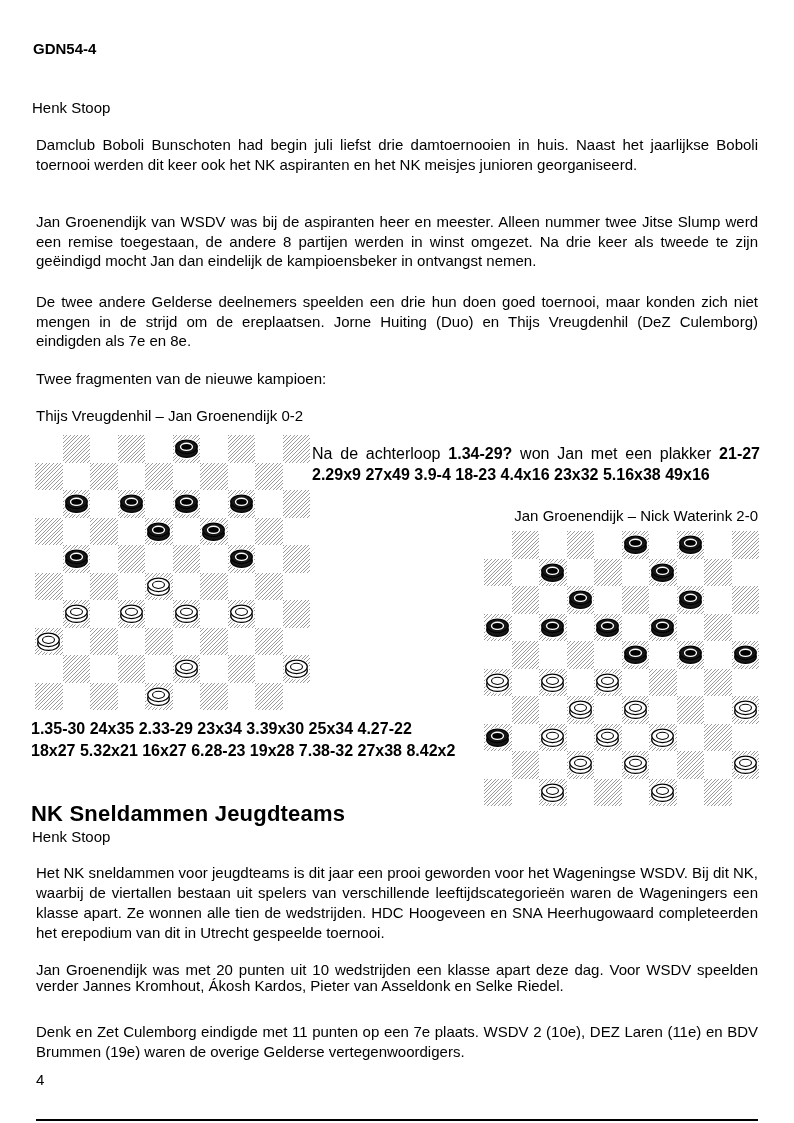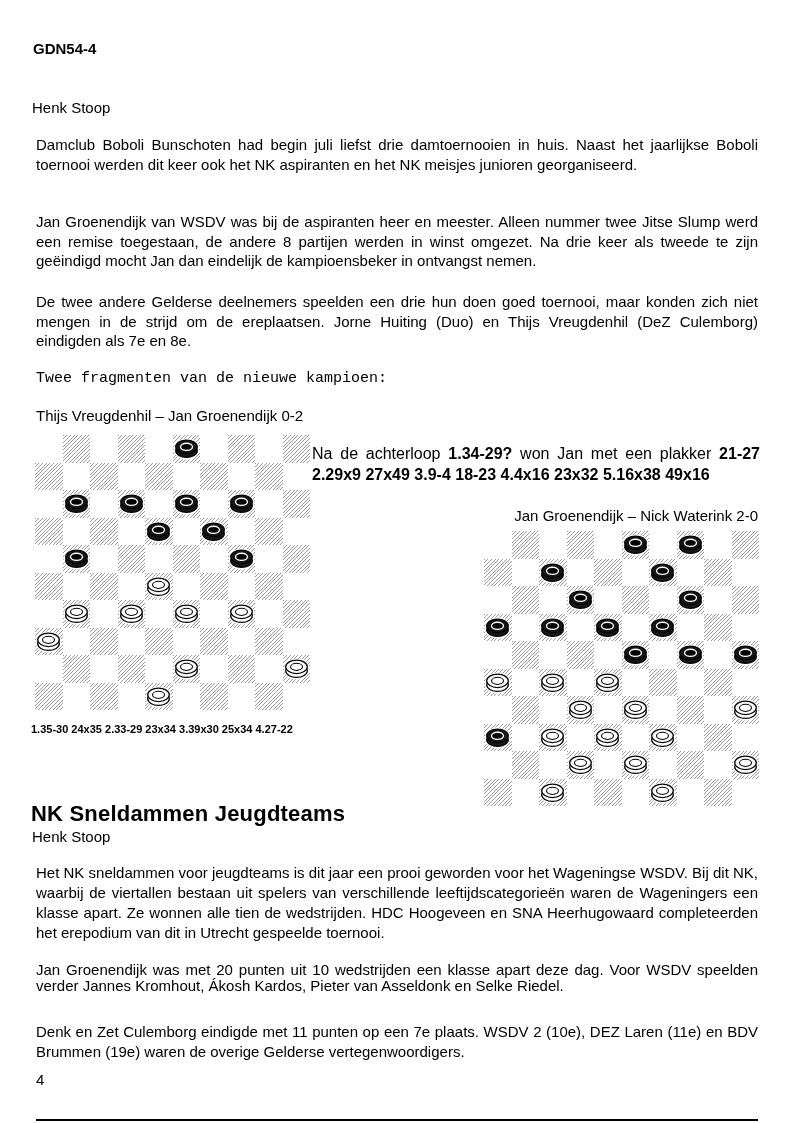--- a/index.html
+++ b/index.html
@@ -29,21 +29,21 @@
     left: 312px; top: 437px; width: 448px;
     font-size: 16px; line-height: 20.6px;
   }
   .annotation .rich-line:first-child { text-align: justify; text-align-last: justify; }
   .game2-caption {
     left: 312px; top: 500px; width: 446px;
     text-align: right; font-size: 15px;
   }
   .moves {
     left: 31px; top: 711px; width: 456px;
-    font-size: 11px; line-height: 22px;
+    font-size: 16px; line-height: 22px;
   }
   .board {
     display: grid;
     grid-template-columns: repeat(10, 27.5px);
     grid-auto-rows: 27.5px;
     width: 275px; height: 275px;
   }
   .sq {
     width: 27.5px; height: 27.5px;
     display: flex; align-items: center; justify-content: center;
@@ -66,21 +66,21 @@
 <div class="page">
 
   <div class="abs doc-header">GDN54-4</div>
 
   <div class="abs author" style="top:92px;">Henk Stoop</div>
 
   <div class="abs para" style="top:128px;">Damclub Boboli Bunschoten had begin juli liefst drie damtoernooien in huis. Naast het jaarlijkse Boboli toernooi werden dit keer ook het NK aspiranten en het NK meisjes junioren georganiseerd.</div>
   <div class="abs para" style="top:205px;">Jan Groenendijk van WSDV was bij de aspiranten heer en meester. Alleen nummer twee Jitse Slump werd een remise toegestaan, de andere 8 partijen werden in winst omgezet. Na drie keer als tweede te zijn geëindigd mocht Jan dan eindelijk de kampioensbeker in ontvangst nemen.</div>
   <div class="abs para" style="top:285px;">De twee andere Gelderse deelnemers speelden een drie hun doen goed toernooi, maar konden zich niet mengen in de strijd om de ereplaatsen. Jorne Huiting (Duo) en Thijs Vreugdenhil (DeZ Culemborg) eindigden als 7e en 8e.</div>
 
-  <div class="abs caption" style="left:36px; top:363px;font-family:Liberation Mono, monospace;">Twee fragmenten van de nieuwe kampioen:</div>
+  <div class="abs caption" style="left:36px; top:363px;">Twee fragmenten van de nieuwe kampioen:</div>
   <div class="abs caption" style="left:36px; top:400px;">Thijs Vreugdenhil – Jan Groenendijk 0-2</div>
 
   <div class="abs board" style="left:35px; top:428px;">
       <div class="sq light"></div>
       <div class="sq dark"></div>
       <div class="sq light"></div>
       <div class="sq dark"></div>
       <div class="sq light"></div>
       <div class="sq dark">
         <svg width="27" height="27" viewBox="0 0 28 28">
@@ -606,20 +606,21 @@
           <ellipse cx="14" cy="12.3" rx="6.2" ry="3.7" fill="none" stroke="#000000" stroke-width="1.1"></ellipse>
         </svg>
       </div>
       <div class="sq light"></div>
       <div class="sq dark"></div>
       <div class="sq light"></div>
     </div>
 
   <div class="abs moves">
       <div class="rich-line"><span class="b">1.35-30 24x35 2.33-29 23x34 3.39x30 25x34 4.27-22</span></div>
+      <div class="rich-line"><span class="b">18x27 5.32x21 16x27 6.28-23 19x28 7.38-32 27x38 8.42x2</span></div>
     </div>
 
   <div class="abs section-title" style="top:794px;">NK Sneldammen Jeugdteams</div>
   <div class="abs author" style="top:821px;">Henk Stoop</div>
 
   <div class="abs para" style="top:856px; line-height:20px;">Het NK sneldammen voor jeugdteams is dit jaar een prooi geworden voor het Wageningse WSDV. Bij dit NK, waarbij de viertallen bestaan uit spelers van verschillende leeftijdscategorieën waren de Wageningers een klasse apart. Ze wonnen alle tien de wedstrijden. HDC Hoogeveen en SNA Heerhugowaard completeerden het erepodium van dit in Utrecht gespeelde toernooi.</div>
   <div class="abs para" style="top:955px; line-height:16px;">Jan Groenendijk was met 20 punten uit 10 wedstrijden een klasse apart deze dag. Voor WSDV speelden verder Jannes Kromhout, Ákosh Kardos, Pieter van Asseldonk en Selke Riedel.</div>
   <div class="abs para" style="top:1015px; line-height:20px;">Denk en Zet Culemborg eindigde met 11 punten op een 7e plaats. WSDV 2 (10e), DEZ Laren (11e) en BDV Brummen (19e) waren de overige Gelderse vertegenwoordigers.</div>
 
   <div class="abs page-number">4</div>

